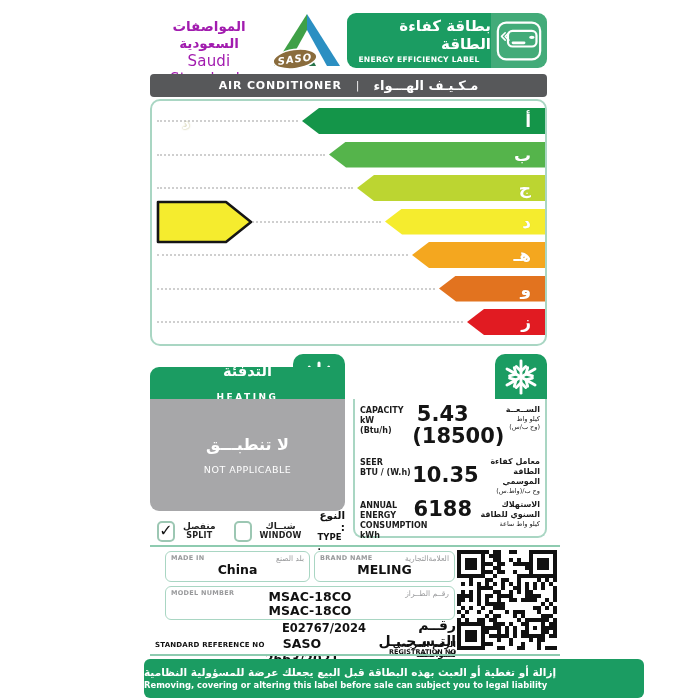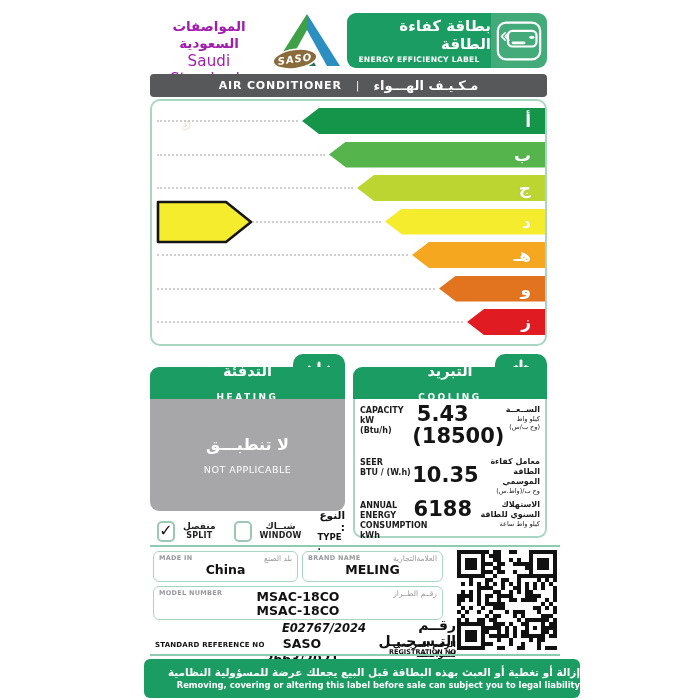--- a/index.html
+++ b/index.html
@@ -81,47 +81,47 @@
   #type-ar{font-size:10.5px;font-weight:bold;direction:rtl;color:#111;}
   #type-en{font-size:8.5px;font-weight:bold;color:#111;}
 
   
   .sep{background:#8ecbb0;height:2px;}
   #sep-1{left:150px;top:545px;width:410px;}
   #sep-2{left:150px;top:654px;width:410px;}
 
   
   .info-box{background:#fff;border:1.5px solid #a9d6c3;border-radius:6px;box-sizing:border-box;
-    padding:2px 5px 1px 5px;}
+    padding:2px 5px 1px 5px;margin-left:12px;}
   .info-top{display:flex;justify-content:space-between;align-items:flex-start;}
   .info-lbl-en{font-size:6.5px;font-weight:bold;color:#98999b;letter-spacing:.3px;}
   .info-lbl-ar{font-size:7.5px;color:#98999b;direction:rtl;}
   .info-val{text-align:center;font-size:12.5px;font-weight:bold;color:#111;margin-top:-1px;}
   #made-box{left:153px;top:551px;width:145px;height:31px;}
   #brand-box{left:302px;top:551px;width:141px;height:31px;}
   #model-box{left:153px;top:586px;width:290px;height:34px;}
   #model-vals{position:absolute;left:0;right:0;top:3px;text-align:center;font-size:12.5px;
     font-weight:bold;color:#111;line-height:1.1;}
 
   
   #qr{left:455px;top:548px;width:104px;height:104px;background:#fff;}
 
   
-  #reg-val{left:228px;top:621px;width:138px;text-align:right;font-size:11.5px;font-weight:bold;color:#111;font-style:italic;}
+  #reg-val{left:228px;top:621px;width:138px;text-align:right;font-size:11.5px;font-weight:bold;color:#111;}
   #reg-lbl{left:366px;top:617px;width:90px;text-align:right;line-height:1.15;}
   #reg-lbl-ar{font-size:14px;font-weight:bold;direction:rtl;color:#111;}
   #reg-lbl-en{font-size:6.5px;font-weight:bold;color:#111;}
   #std-lbl{left:155px;top:641px;font-size:7px;font-weight:bold;color:#111;letter-spacing:.2px;}
   #std-val{left:252px;top:636px;width:100px;text-align:center;font-size:12.5px;font-weight:bold;color:#111;}
   #std-ar{left:352px;top:639px;width:104px;text-align:right;font-size:8.5px;font-weight:bold;
     direction:rtl;color:#111;}
 
   
-  #footer{left:144px;top:659px;width:436px;height:39px;background:var(--green);border-radius:6px;
-    display:flex;flex-direction:column;align-items:flex-end;justify-content:center;color:#fff;}
+  #footer{left:144px;top:659px;width:500px;height:39px;background:var(--green);border-radius:6px;
+    display:flex;flex-direction:column;align-items:flex-start;justify-content:center;color:#fff;}
   #footer-ar{font-size:10.5px;font-weight:bold;direction:rtl;line-height:1.25;}
   #footer-en{font-size:8.4px;font-weight:bold;line-height:1.3;}
 </style>
 </head>
 <body>
 
 <div id="page">
 
   <div class="abs" id="org-block">
     <div id="org-ar">المواصفات السعودية</div>
@@ -234,24 +234,20 @@
             <path d="M15 31 L20 26 L25 31"></path>
           </g>
         <g transform="rotate(120 20 20)">
             <path d="M20 3 V37"></path>
             <path d="M15 9 L20 14 L25 9"></path>
             <path d="M15 31 L20 26 L25 31"></path>
           </g>
       </g>
     </svg>
   </div>
-  <div class="abs sec-header" id="cool-header">
-    <div class="sec-title-ar">التبريد</div>
-    <div class="sec-title-en">COOLING</div>
-  </div>
   <div class="abs" id="cool-body">
     <div class="cool-row" id="cool-row-a">
       <div class="cr-en">
         <div>CAPACITY</div>
           <div>kW</div>
           <div>(Btu/h)</div>
       </div>
       <div class="cr-val">
         <div>5.43</div>
           <div>(18500)</div>

